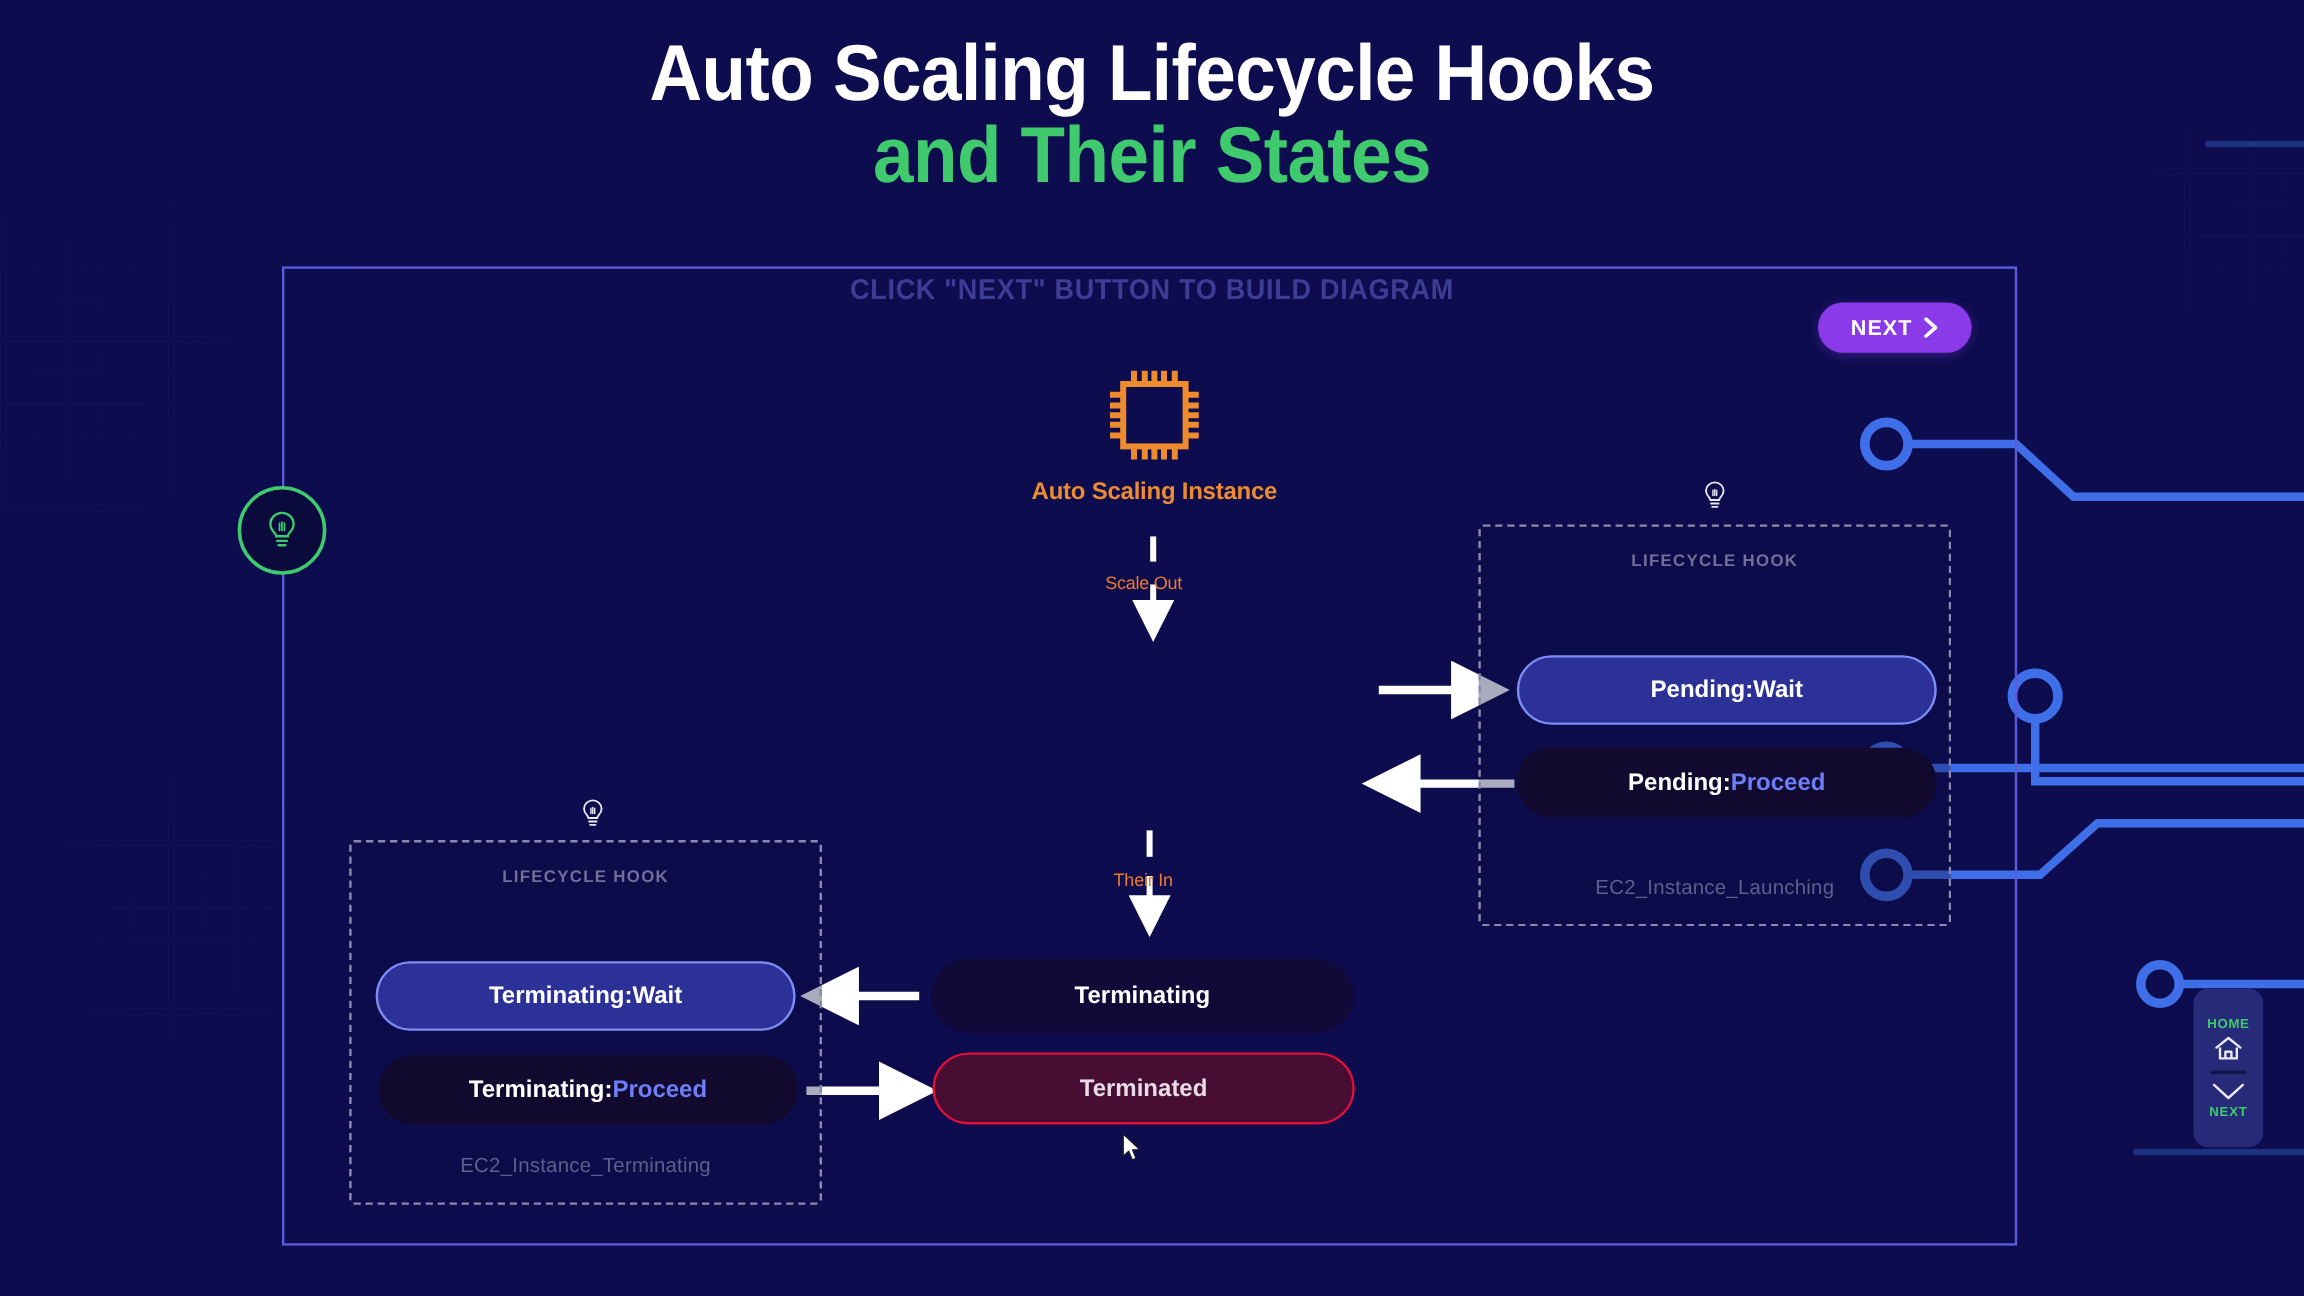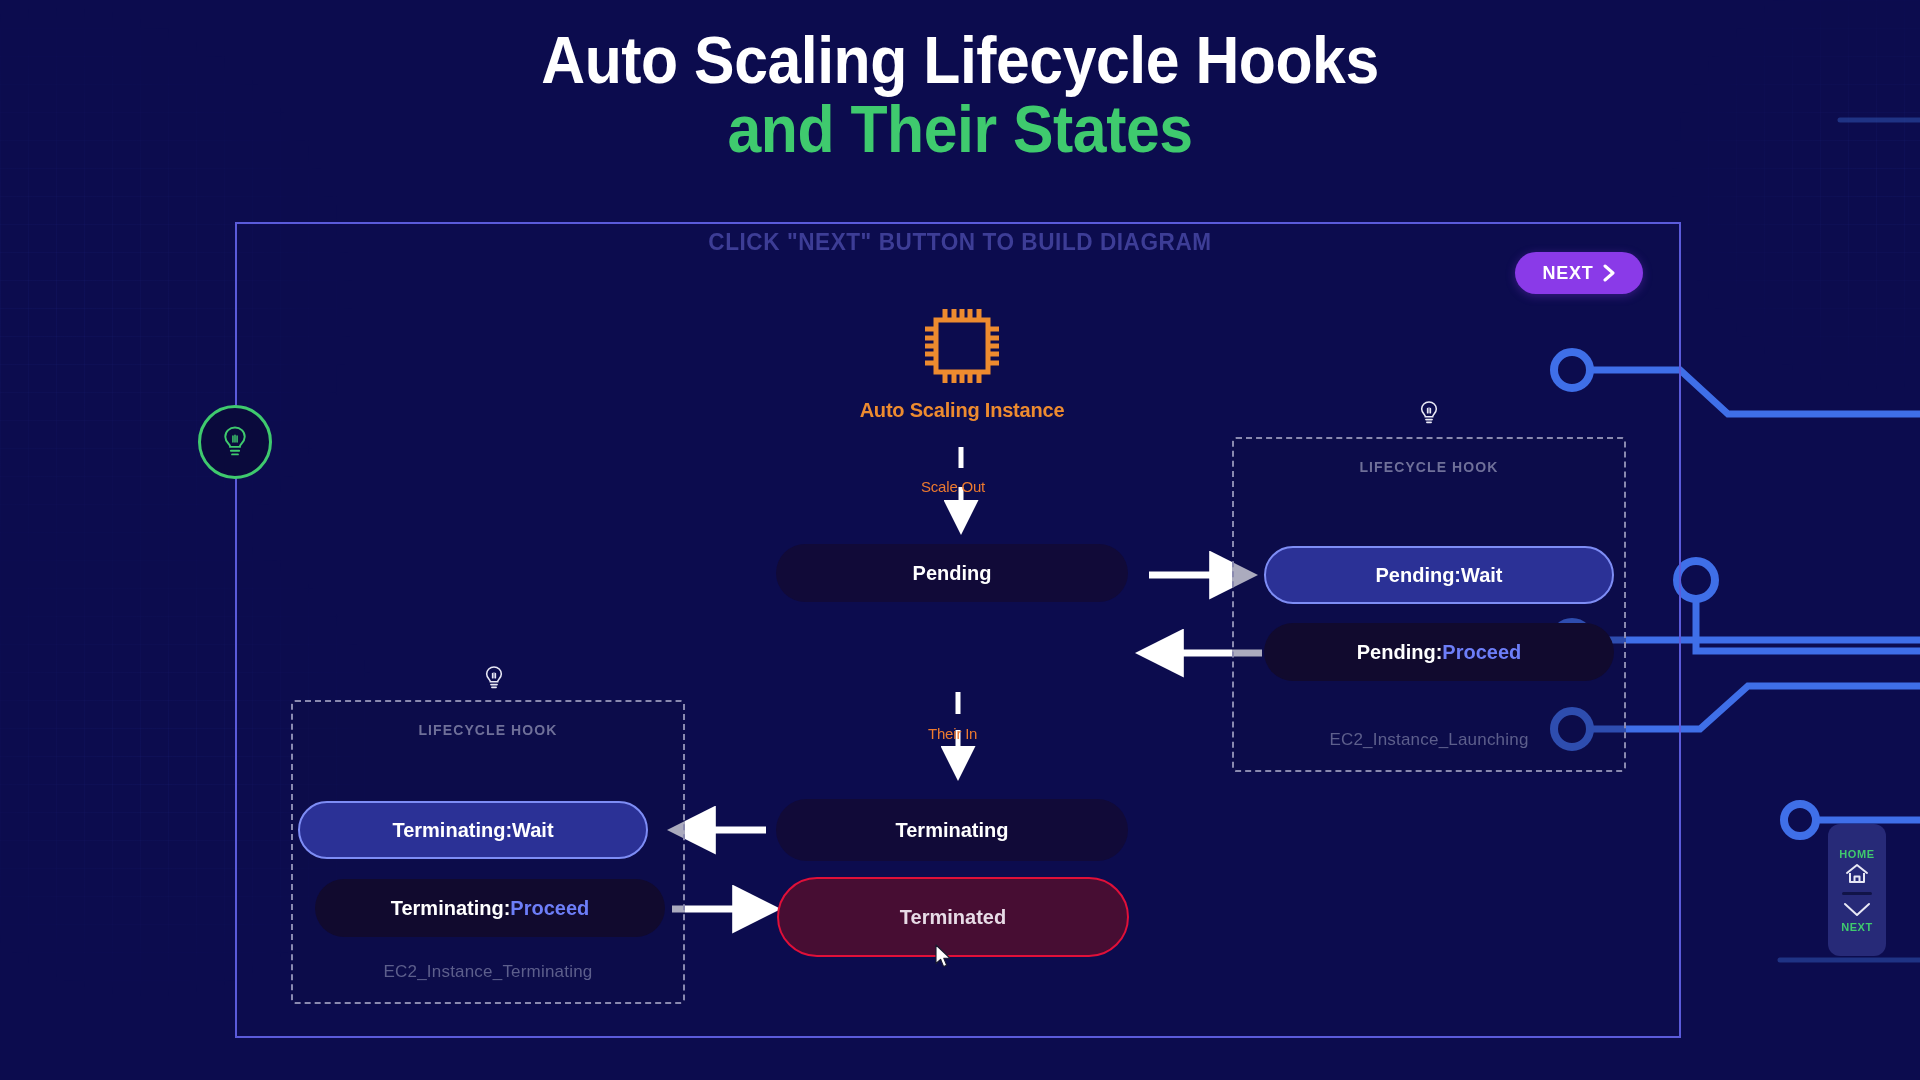--- a/index.html
+++ b/index.html
@@ -288,30 +288,27 @@
     <line x1="1262" y1="653" x2="1146" y2="653" stroke="#fff" stroke-width="7" marker-end="url(#arrowhead)"></line>
 
     <line x1="766" y1="830" x2="678" y2="830" stroke="#fff" stroke-width="7" marker-end="url(#arrowhead)"></line>
 
     <line x1="672" y1="909" x2="770" y2="909" stroke="#fff" stroke-width="7" marker-end="url(#arrowhead)"></line>
   </svg>
 
   <div class="edge-label" style="left:921px; top:478px;">Scale Out</div>
   <div class="edge-label" style="left:928px; top:725px;">Their In</div>
 
-  <div class="pill pill-plain" style="left:776px; top:544px; width:352px; height:58px;">
-    <span>Pending</span>
-  </div>
 
 
   <div class="pill pill-plain" style="left:776px; top:799px; width:352px; height:62px;">
     <span>Terminating</span>
   </div>
 
-  <div class="pill pill-red" style="left:777px; top:877px; width:352px; height:80px;text-align:center;">
+  <div class="pill pill-red" style="left:777px; top:877px; width:352px; height:60px;text-align:center;">
     <span>Terminated</span>
   </div>
 
   <div class="hook" style="left:1232px; top:437px; width:394px; height:335px;">
     <div class="hook-title">LIFECYCLE HOOK</div>
     <div class="hook-foot">EC2_Instance_Launching</div>
   </div>
 
   <div class="bulb-small" style="left:1418px; top:400px;">
     <svg width="22" height="26" viewBox="0 0 24 28">
@@ -336,21 +333,21 @@
   </div>
 
   <div class="bulb-small" style="left:483px; top:665px;">
     <svg width="22" height="26" viewBox="0 0 24 28">
       <path d="M12 2 C7.6 2 4 5.4 4 9.6 c0 2.9 1.6 4.6 2.8 6 0.7 0.8 1.2 1.5 1.2 2.4 h8 c0-0.9 0.5-1.6 1.2-2.4 1.2-1.4 2.8-3.1 2.8-6 C20 5.4 16.4 2 12 2 Z" fill="none" stroke="#e8e8f5" stroke-width="1.7"></path>
       <path d="M8.6 21.2 h6.8 M9.6 24.2 h4.8" stroke="#e8e8f5" stroke-width="1.7" stroke-linecap="round"></path>
       <path d="M10.3 9 v5 M12 8.4 v5.6 M13.7 9 v5" stroke="#e8e8f5" stroke-width="1.3" stroke-linecap="round"></path>
     </svg>
   </div>
 
-  <div class="pill pill-wait" style="left:298px; top:801px; width:350px; height:58px;">
+  <div class="pill pill-wait" style="left:313px; top:801px; width:350px; height:58px;">
     <span>Terminating:Wait</span>
   </div>
 
   <div class="pill pill-dark" style="left:315px; top:879px; width:350px; height:58px;">
     <span>Terminating:</span>
       <span class="accent-blue">Proceed</span>
   </div>
 
   <div class="sidenav">
     <div class="nav-lbl">HOME</div>

